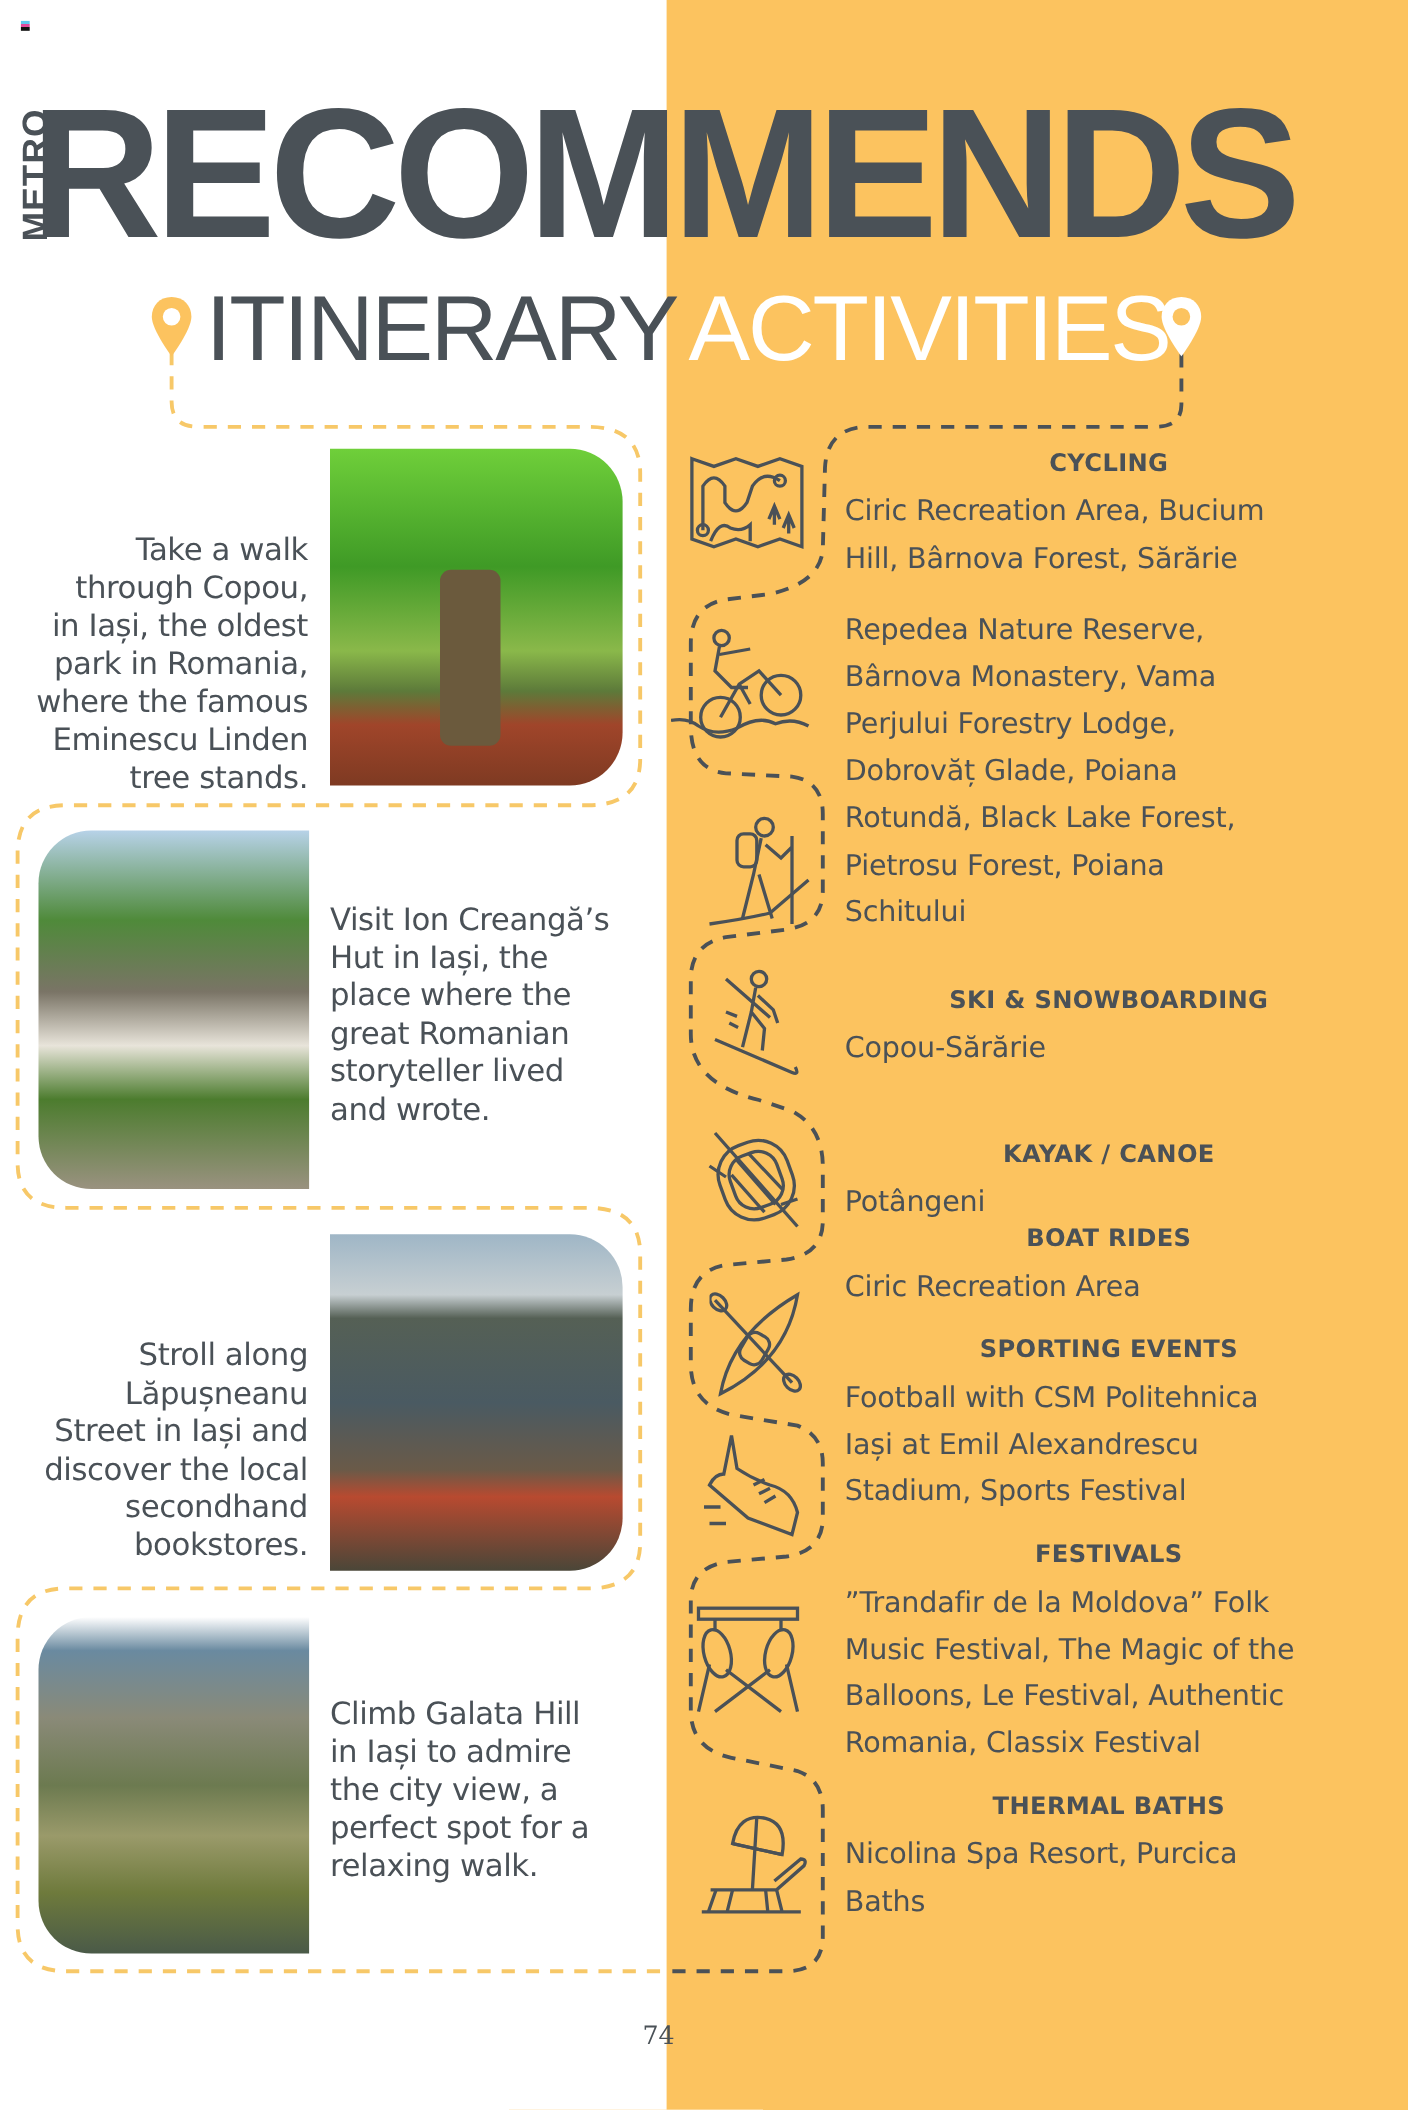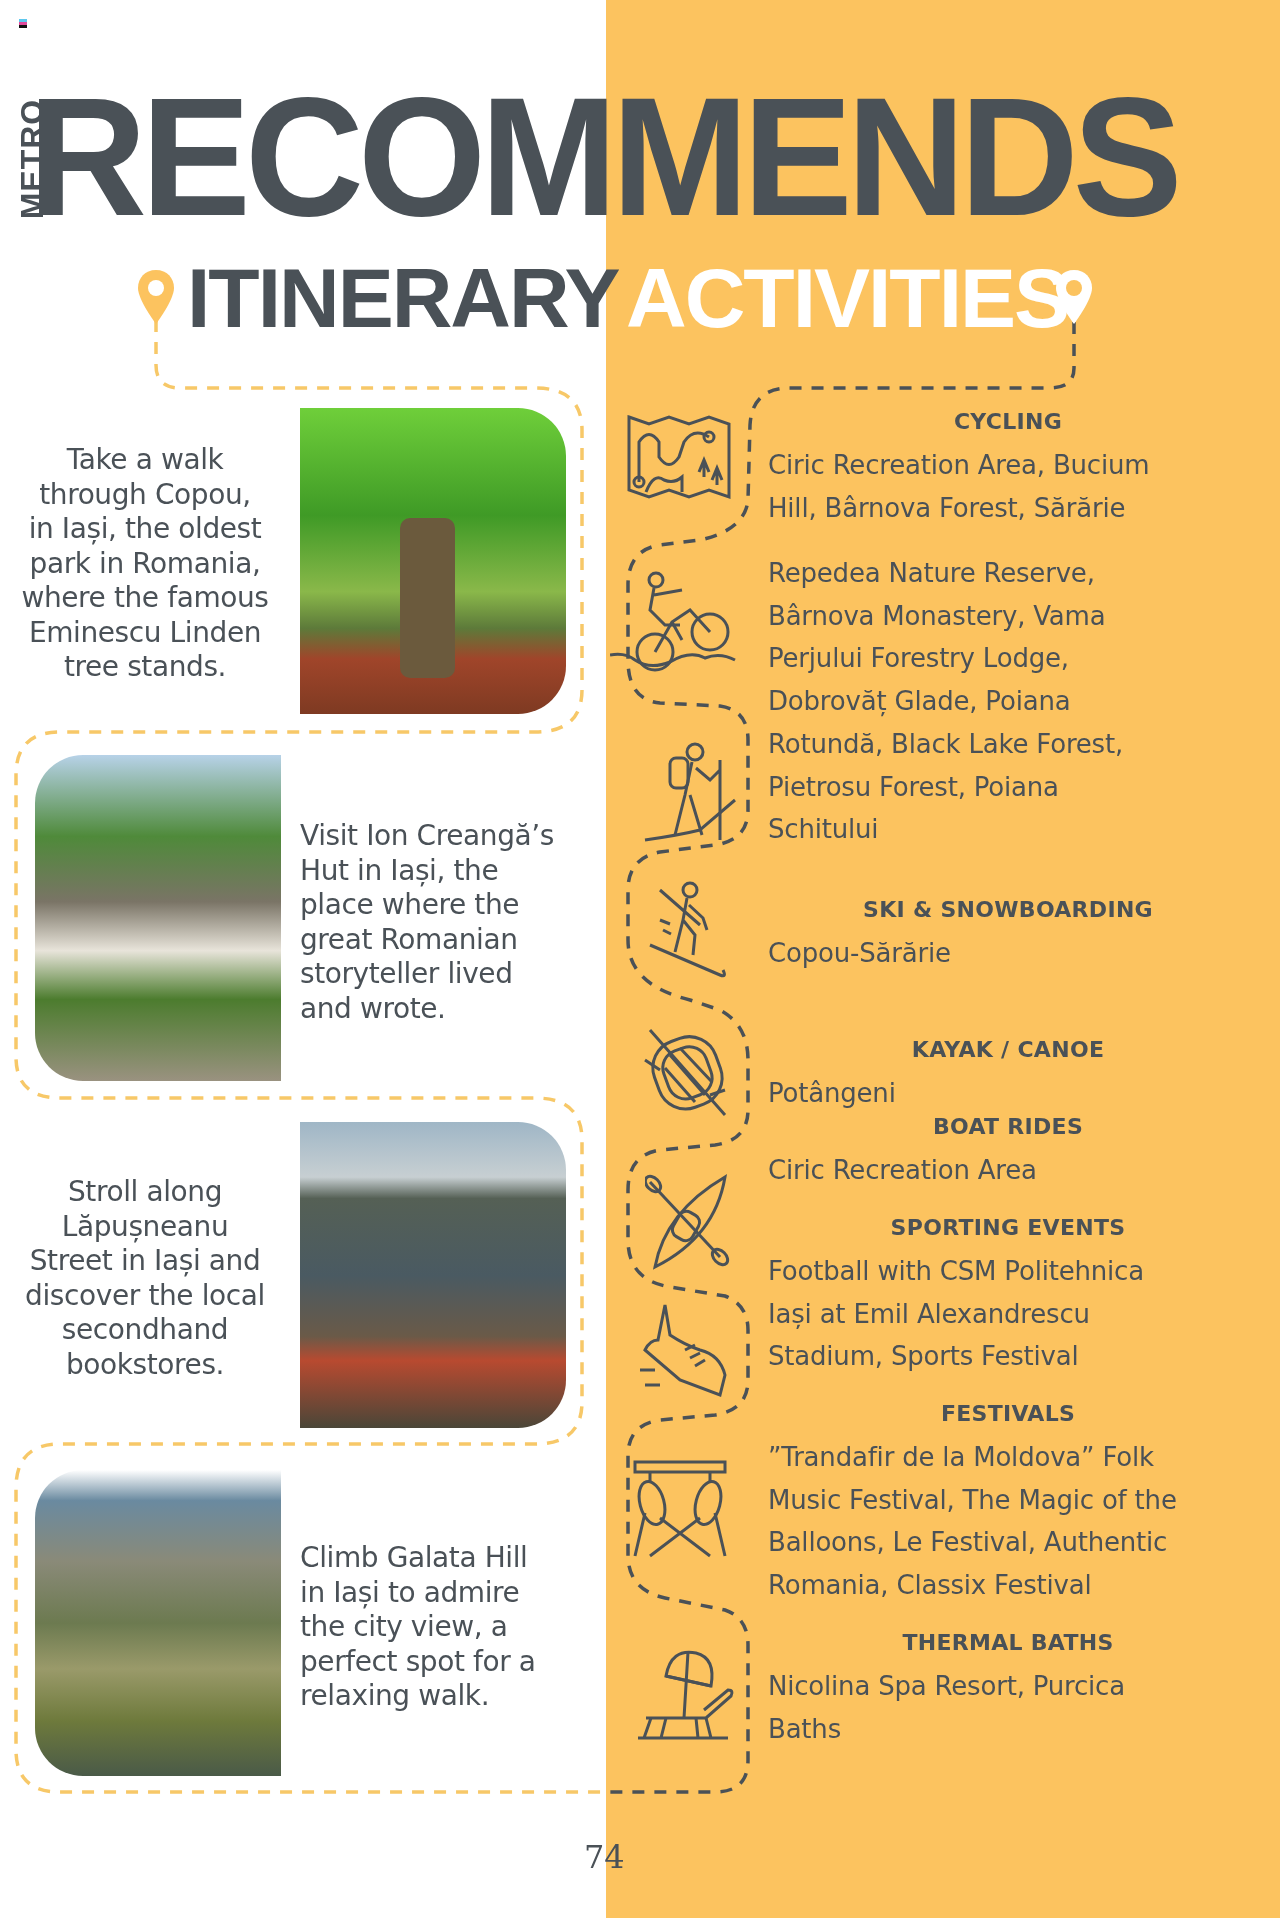--- a/index.html
+++ b/index.html
@@ -33,52 +33,52 @@
     font-weight: bold;
     font-size: 168px; line-height: 150px;
     letter-spacing: -6px;
     color: #4a5157;
     transform: scaleX(0.98);
     transform-origin: left top;
     white-space: nowrap;
   }
   .sub-title {
     position: absolute; top: 258px; font-family: "Liberation Sans", sans-serif;
-    font-size: 84px; line-height: 80px; letter-spacing: -2px; white-space: nowrap; font-weight: bold;
+    font-size: 84px; line-height: 80px; letter-spacing: -2px; white-space: nowrap;
   }
   .sub-left { left: 187px; color: #4a5157; }
   .sub-right { left: 626px; color: #ffffff; }
   .pin { position: absolute; }
   svg.path-layer { position: absolute; left: 0; top: 0; }
 
   .itin-text {
     position: absolute; font-size: 28px; line-height: 34.5px; color: #4a5157;
     font-family: "DejaVu Sans", sans-serif; letter-spacing: -0.4px;
   }
-  .itin-text.right-align { text-align: center; }
+  .itin-text.right-align { text-align: right; margin-top: 40px; }
   .photo {
     position: absolute; overflow: hidden;
   }
   .photo.tr { border-top-right-radius: 48px; border-bottom-right-radius: 48px; }
   .photo.tl { border-top-left-radius: 48px; border-bottom-left-radius: 48px; }
 
   .act-block { position: absolute; left: 768px; width: 480px; }
   .act-title {
     font-family: "DejaVu Sans", sans-serif; font-weight: bold;
     font-size: 22px; line-height: 28px; color: #4a5157; letter-spacing: 0.3px;
     margin-bottom: 8px;
     text-align: center;
   }
   .act-desc {
     font-size: 26px; line-height: 42.7px; color: #4a5157; letter-spacing: -0.2px;
   }
   .act-icon { position: absolute; }
   .page-number {
     position: absolute; left: 584px; top: 1838px;
-    font-family: "DejaVu Serif", serif; font-size: 32px; color: #4a5157;
+    font-family: "DejaVu Serif", serif; font-size: 23px; color: #4a5157;
   }
 </style>
 </head>
 <body>
 
 <div class="yellow-panel"></div>
 <div class="print-mark"></div>
 
 <svg class="path-layer" width="1280" height="1918">
 

